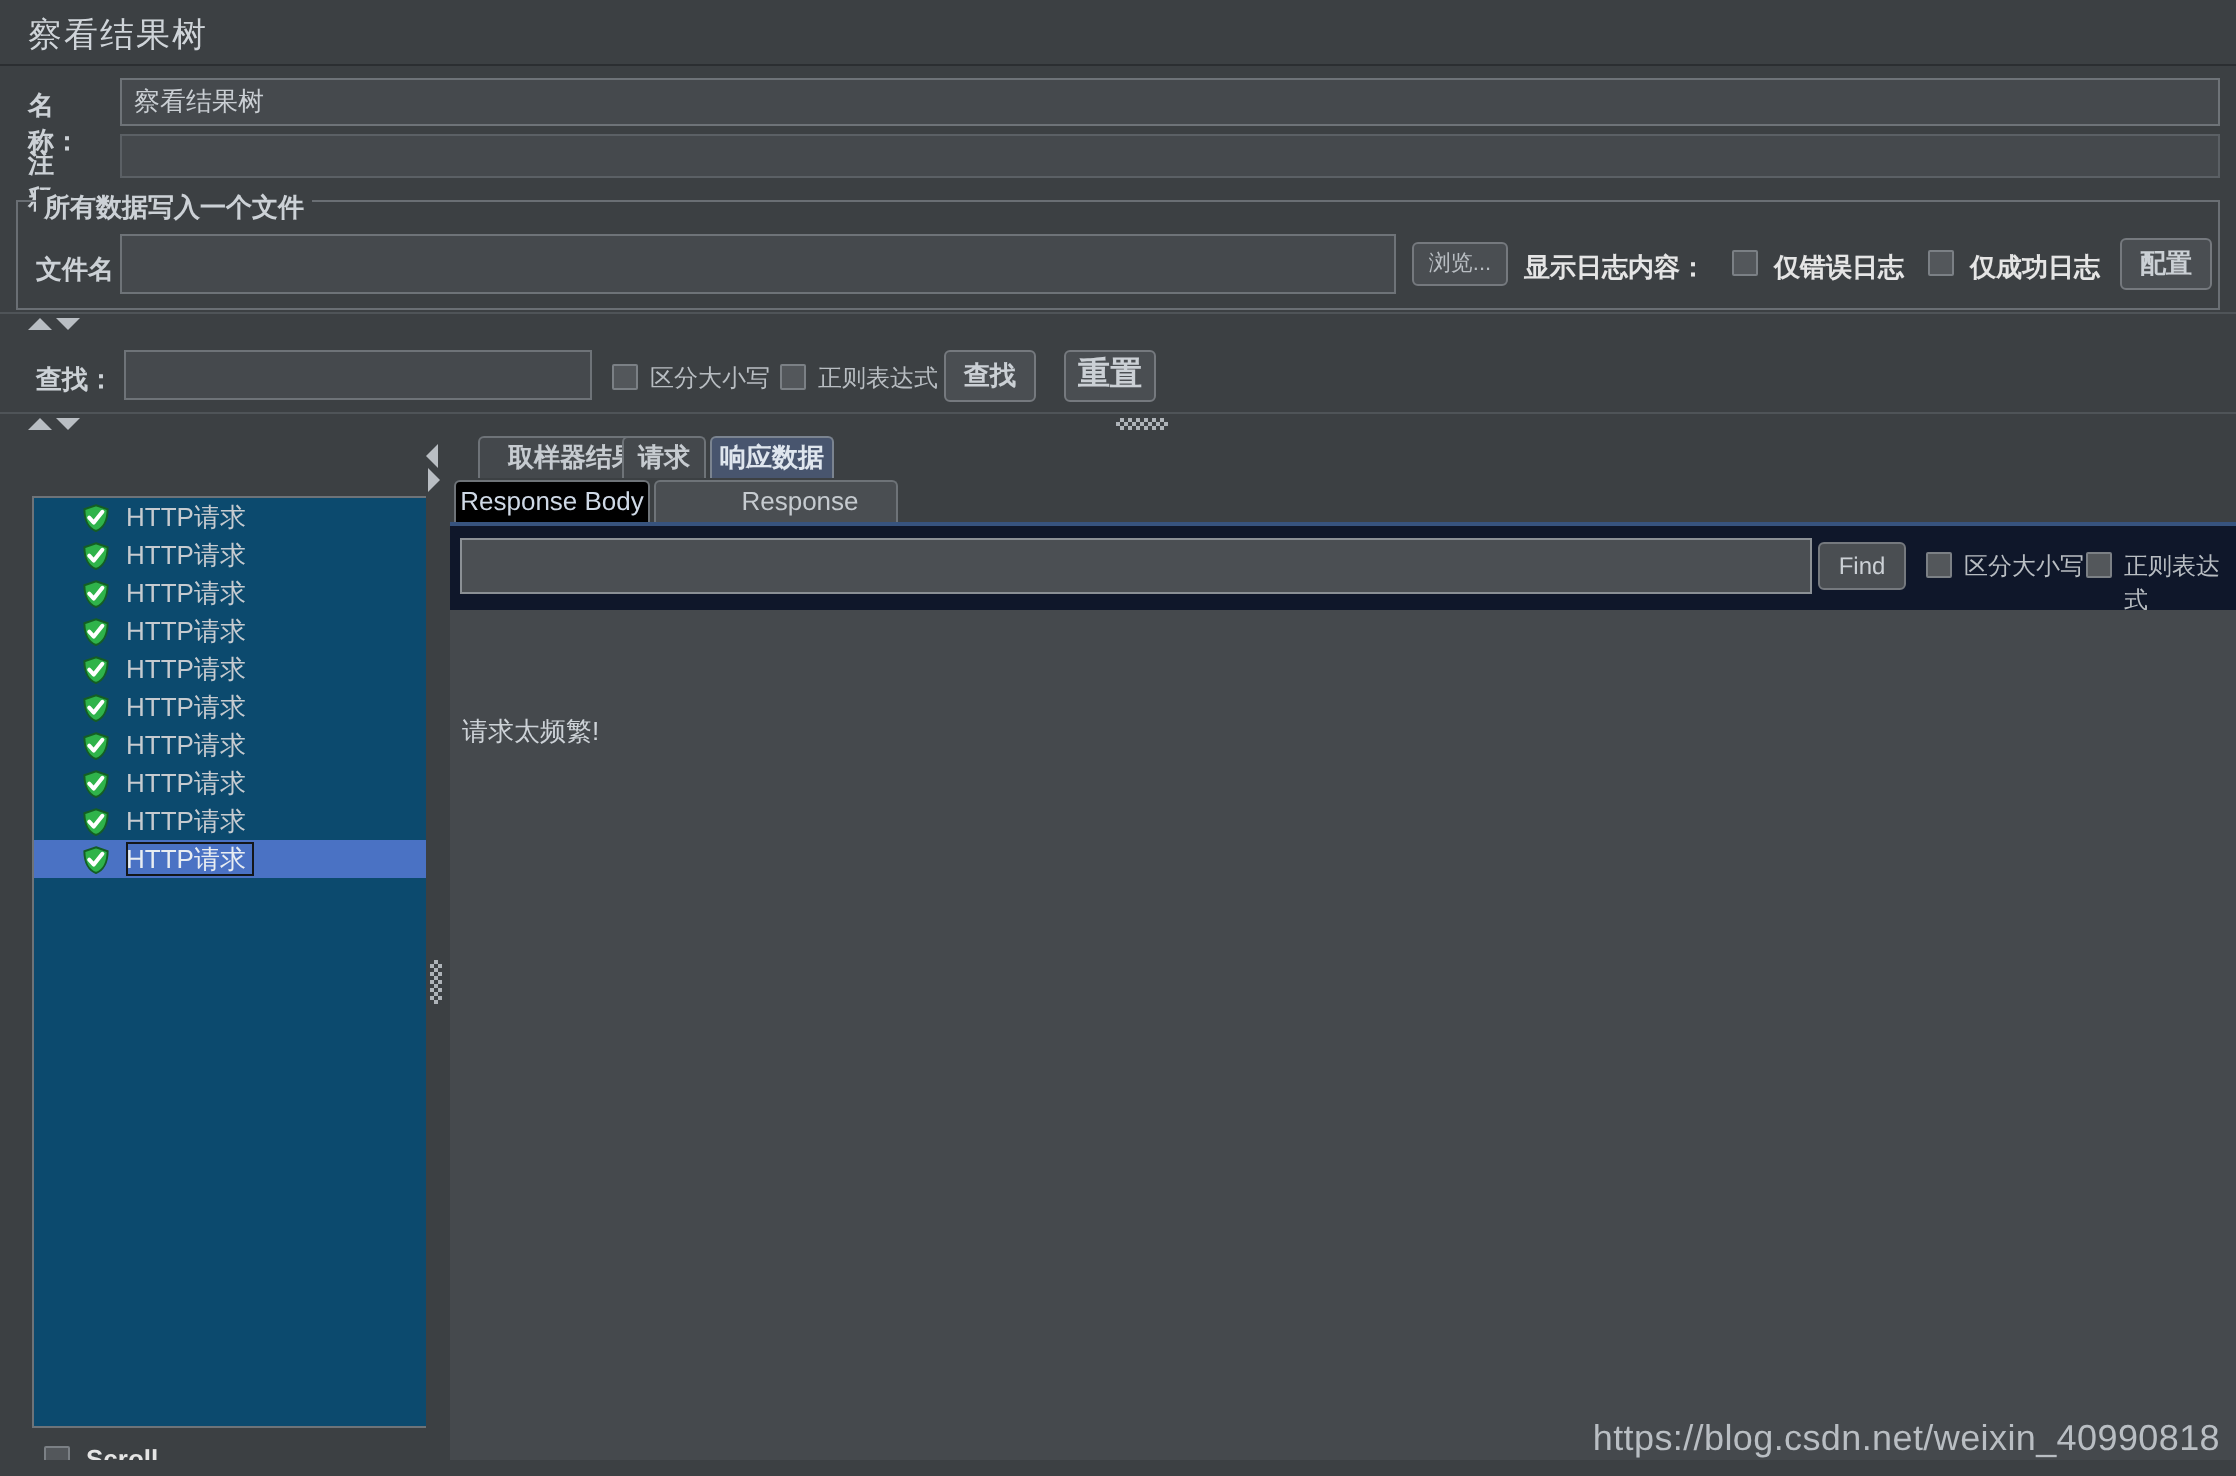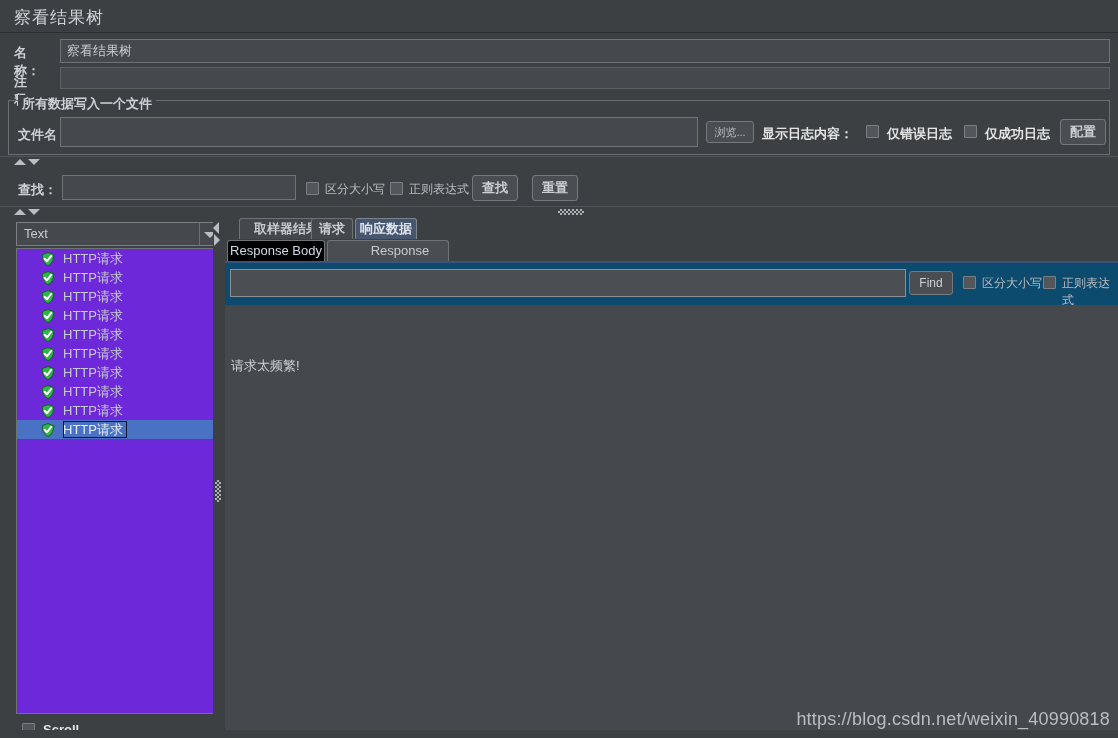--- a/index.html
+++ b/index.html
@@ -94,21 +94,21 @@
   }
   .combo .cval{position:absolute;left:7px;top:3px;font-size:13px;color:#c7ccd1;}
   .combo .arrowbox{
     position:absolute;right:0;top:0;width:20px;height:22px;
     border-left:1px solid #6b7075;
   }
   .combo .arrowbox .tri{left:4px;top:9px;}
 
   .treebox{
     position:absolute;left:8px;top:30px;width:205px;height:466px;
-    box-sizing:border-box;background:#6d28d9;border:1px solid #6e7378;
+    box-sizing:border-box;background:#0c4a6e;border:1px solid #6e7378;
     overflow:hidden;
   }
   .treerow{position:relative;height:19px;line-height:19px;padding-left:22px;font-size:13px;color:#c6cbd0;white-space:nowrap;}
   .treerow.sel{background:#4a72c4;color:#e8edf2;}
   .treerow .selbox{
     position:absolute;left:46px;top:1px;height:17px;box-sizing:border-box;
     border:1px solid #14171a;
   }
   .shield{
     position:absolute;left:24px;top:3px;width:14px;height:14px;
@@ -136,21 +136,21 @@
   .subtab{
     position:absolute;top:0;height:21px;box-sizing:border-box;
     background:#4a4e52;border:1px solid #6e7378;border-bottom:none;
     border-radius:3px 3px 0 0;
     font-size:13px;color:#c6cbd0;text-align:center;line-height:19px;
   }
   .subtab.active{background:#000000;color:#cfd9e6;font-weight:normal;}
 
   .bodypane{
     position:absolute;left:2px;top:43px;width:893px;height:477px;
-    box-sizing:border-box;background:#0c4a6e;border-top:2px solid #37537e;
+    box-sizing:border-box;background:#0f172a;border-top:2px solid #37537e;
   }
   .findfield{
     position:absolute;left:5px;top:6px;width:676px;height:28px;box-sizing:border-box;
     background:#4b4f53;border:1px solid #8b9095;
   }
   .respbody{
     position:absolute;left:0;top:42px;width:893px;height:435px;
     background:#45494d;
   }
   .respbody .txt{position:absolute;left:6px;top:4px;font-size:13px;color:#cdd2d7;margin-top:48px;}
@@ -209,39 +209,33 @@
     <div class="lbl" style="left:18px;top:9px;">查找：</div>
     <div class="txtfield" style="left:62px;top:3px;width:234px;height:25px;"></div>
 
     <div class="chk" style="left:306px;top:10px;"></div>
     <div class="chklabel thin" style="left:325px;top:9px;">区分大小写</div>
 
     <div class="chk" style="left:390px;top:10px;"></div>
     <div class="chklabel thin" style="left:409px;top:9px;">正则表达式</div>
 
     <div class="btn" style="left:472px;top:3px;width:46px;height:26px;line-height:24px;font-weight:bold;font-size:13px;">查找</div>
-    <div class="btn" style="left:532px;top:3px;width:46px;height:26px;line-height:24px;font-weight:bold;font-size:13px;">重置</div>
+    <div class="btn" style="left:532px;top:3px;width:46px;height:26px;line-height:24px;font-weight:bold;font-size:16px;">重置</div>
   </div>
 
   <div class="hsplit" style="top:206px;">
     <div class="tri up" style="left:14px;top:2px;"></div>
     <div class="tri down" style="left:28px;top:2px;"></div>
     <div class="grip" style="left:558px;top:2px;width:26px;"></div>
   </div>
 
   <div class="lower">
 
     <div class="leftpanel">
 
-      <div class="combo">
-        <div class="cval">Text</div>
-        <div class="arrowbox">
-          <div class="tri down"></div>
-        </div>
-      </div>
 
       <div class="treebox" id="tree-container">
           <div class="treerow"><span class="shield"><svg width="14" height="14" viewBox="0 0 14 14">
                 <path d="M7 0.6 L12.8 2.6 C12.8 8.2 10.6 12.2 7 13.5 C3.4 12.2 1.2 8.2 1.2 2.6 Z" fill="#2fb34a" stroke="#145e24" stroke-width="1"></path>
                 <path d="M3.6 6.8 L5.9 9.3 L10.2 3.9" stroke="#ffffff" stroke-width="2" fill="none" stroke-linecap="round" stroke-linejoin="round"></path>
               </svg></span><span style="margin-left: 24px;">HTTP请求</span></div>
           <div class="treerow"><span class="shield"><svg width="14" height="14" viewBox="0 0 14 14">
                 <path d="M7 0.6 L12.8 2.6 C12.8 8.2 10.6 12.2 7 13.5 C3.4 12.2 1.2 8.2 1.2 2.6 Z" fill="#2fb34a" stroke="#145e24" stroke-width="1"></path>
                 <path d="M3.6 6.8 L5.9 9.3 L10.2 3.9" stroke="#ffffff" stroke-width="2" fill="none" stroke-linecap="round" stroke-linejoin="round"></path>
               </svg></span><span style="margin-left: 24px;">HTTP请求</span></div>

